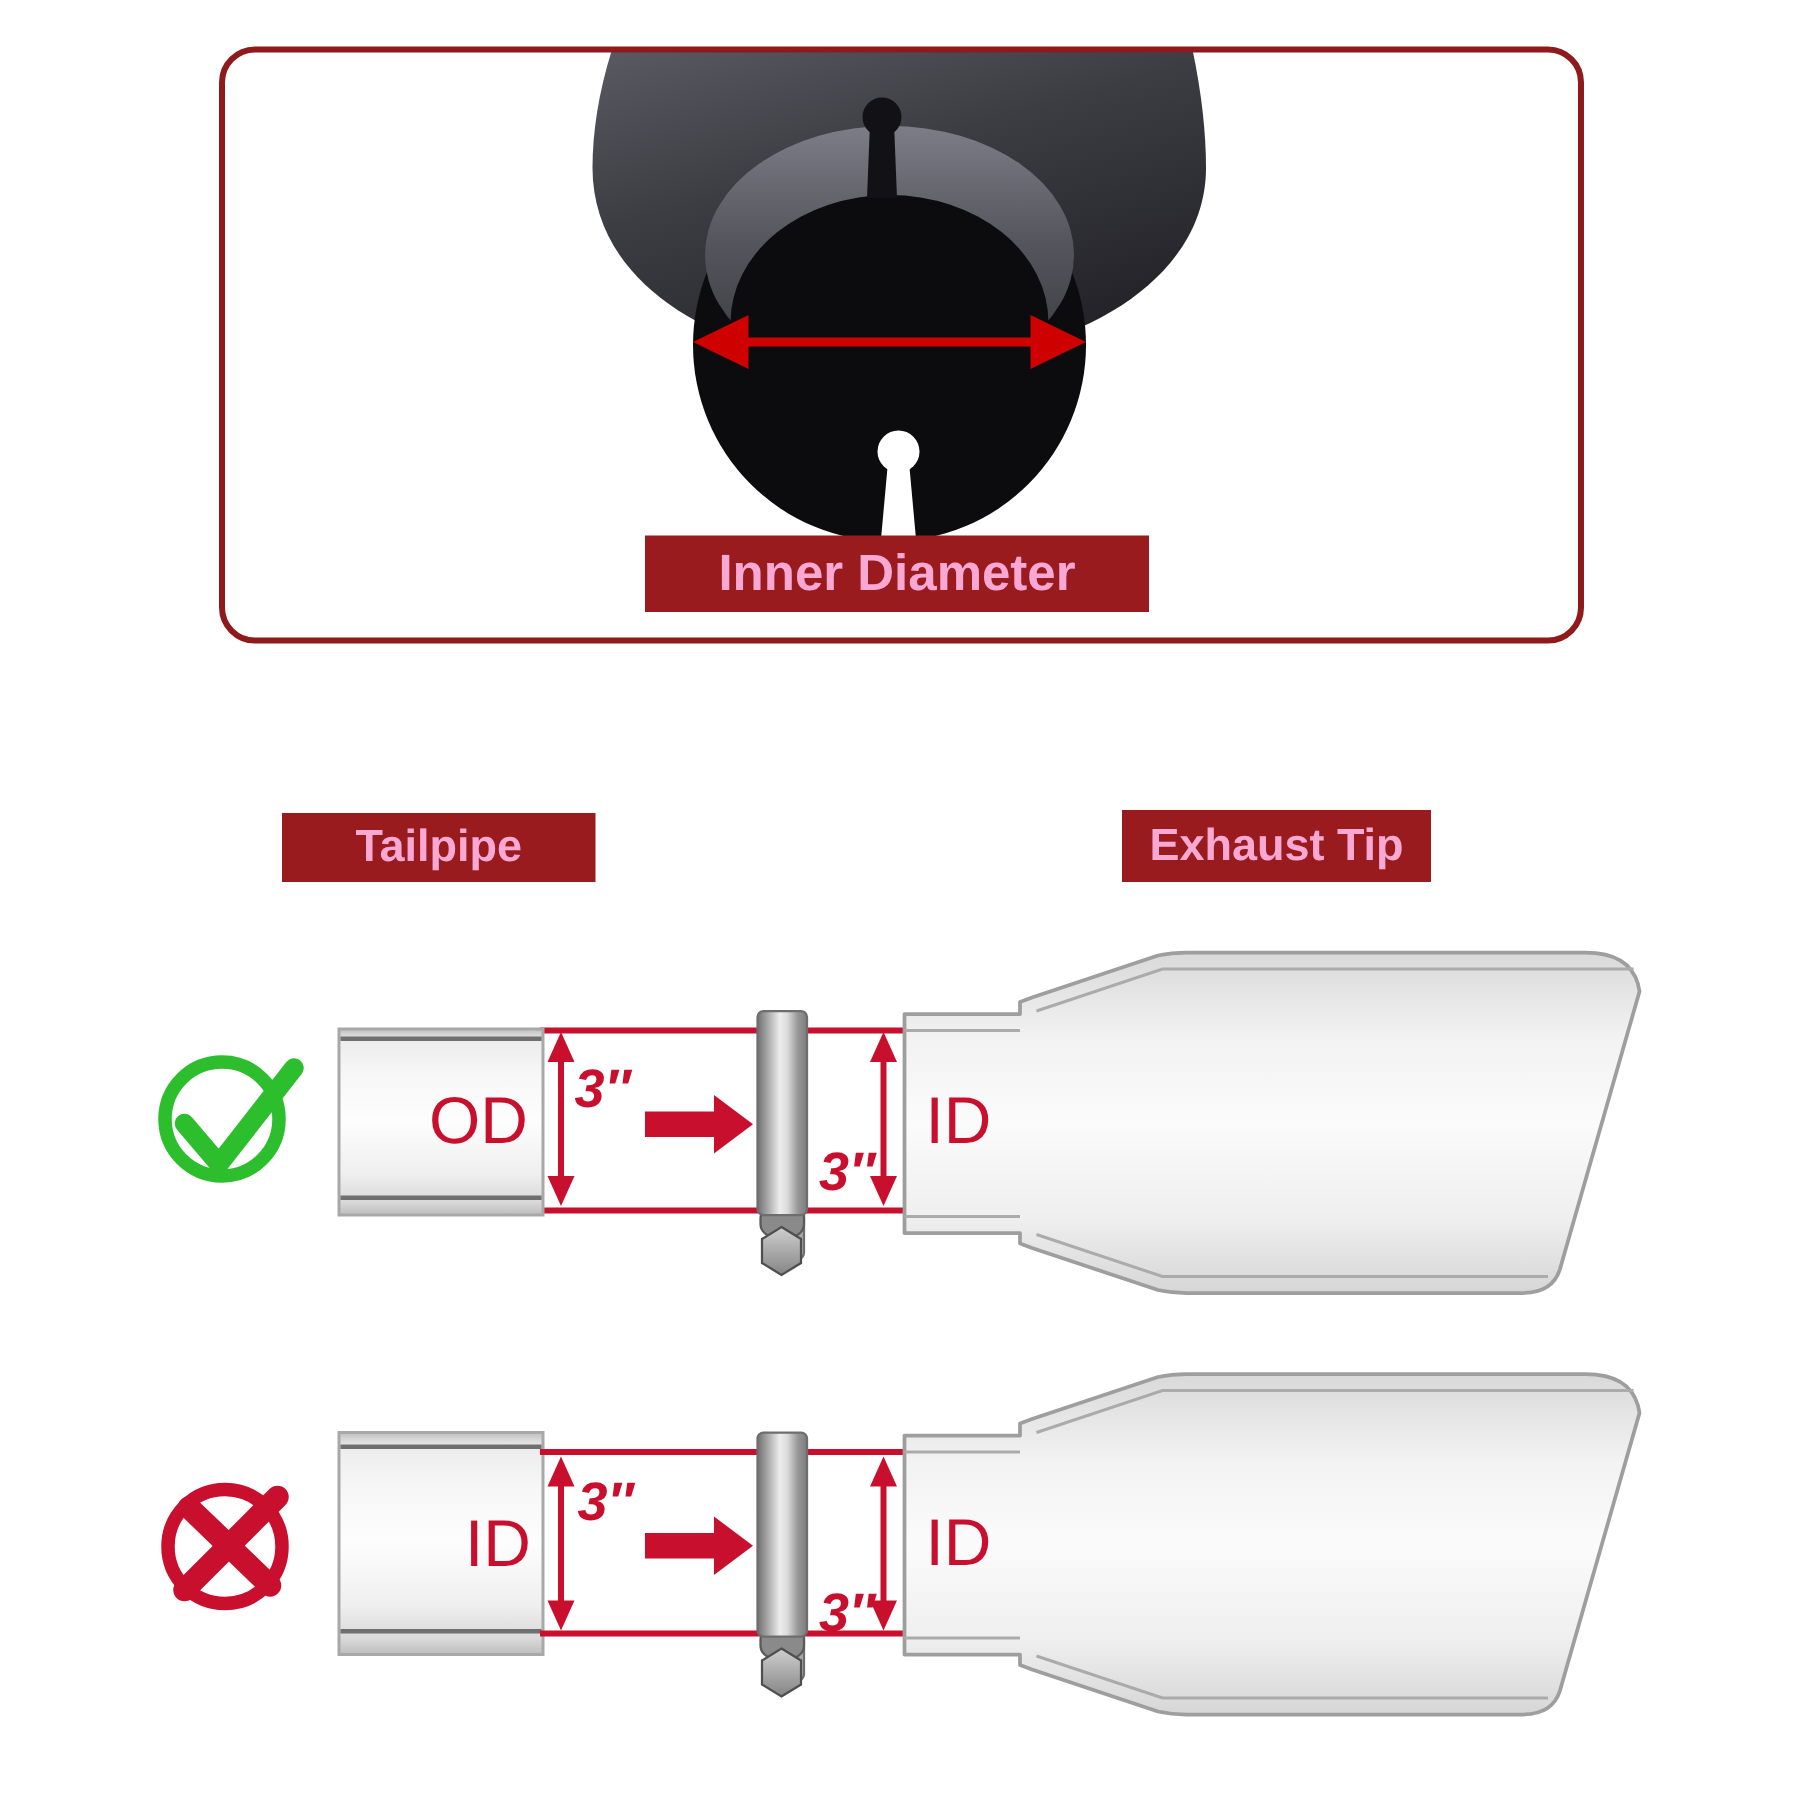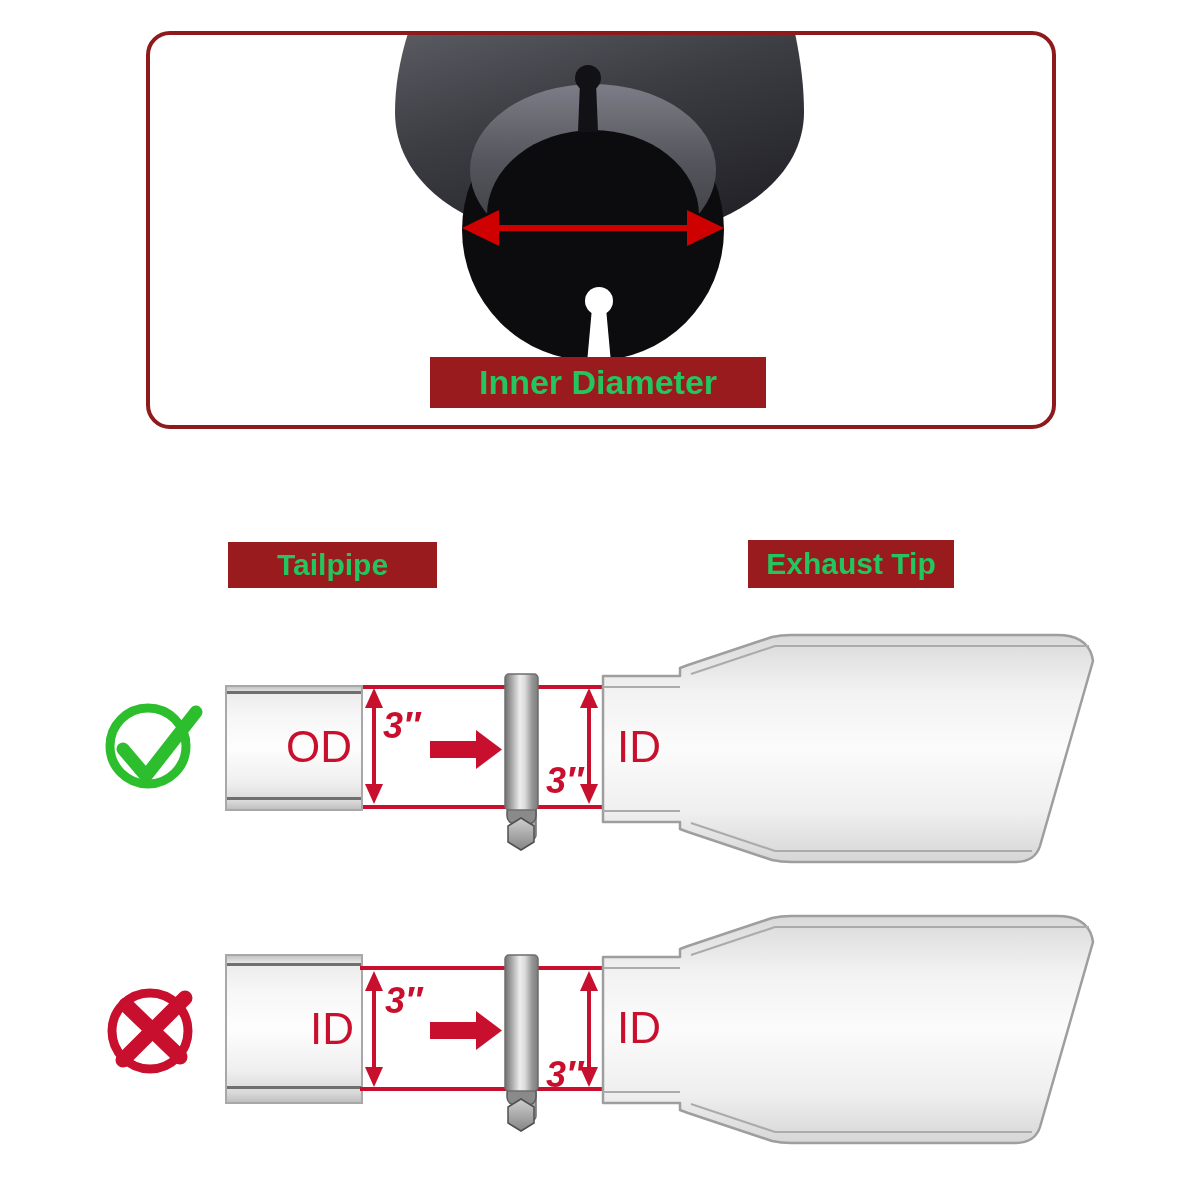--- a/index.html
+++ b/index.html
@@ -2,26 +2,26 @@
 <html><head>
 <meta charset="utf-8">
 <style>
   html,body{margin:0;padding:0;background:#ffffff;}
   .canvas{
     position:relative;width:1200px;height:1200px;background:#ffffff;overflow:hidden;
     font-family:"Liberation Sans", sans-serif;
   }
   .canvas svg{position:absolute;left:0;top:0;}
   .red-label{
-    position:absolute;background:#9A1B1E;color:#22c55e;font-weight:bold;
+    position:absolute;background:#9A1B1E;color:#f9a8d4;font-weight:bold;
     display:flex;align-items:center;justify-content:center;
     font-family:"Liberation Sans", sans-serif;
   }
   .caption-inner-diameter{left:430px;top:357px;width:336px;height:51px;font-size:34px;}
-  .label-tailpipe{left:188px;top:542px;width:209px;height:46px;font-size:30px;margin-left:40px;}
+  .label-tailpipe{left:188px;top:542px;width:209px;height:46px;font-size:30px;}
   .label-exhaust-tip{left:748px;top:540px;width:206px;height:48px;font-size:30px;text-align:center;}
   .dim-text{fill:#C8102E;font-weight:bold;font-style:italic;font-size:36px;font-family:"Liberation Sans",sans-serif;}
   .pipe-text{fill:#C8102E;font-size:44px;font-family:"Liberation Sans",sans-serif;}
 </style>
 </head>
 <body>
 
 <div class="canvas">
 
   <svg width="1200" height="1200" viewBox="0 0 1200 1200">

